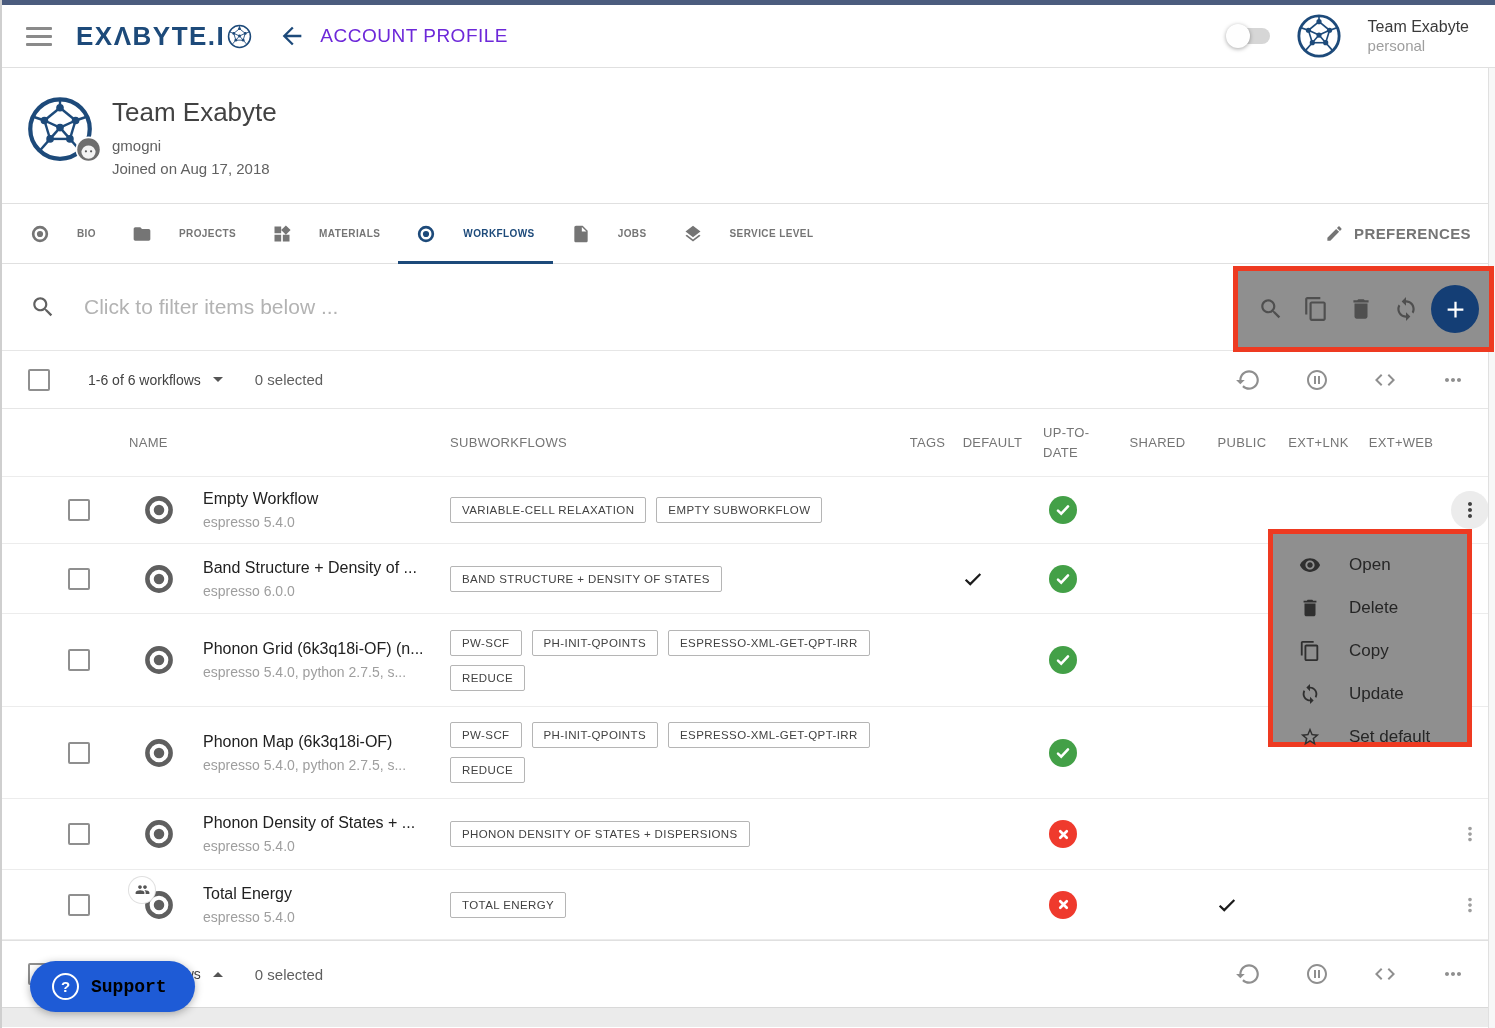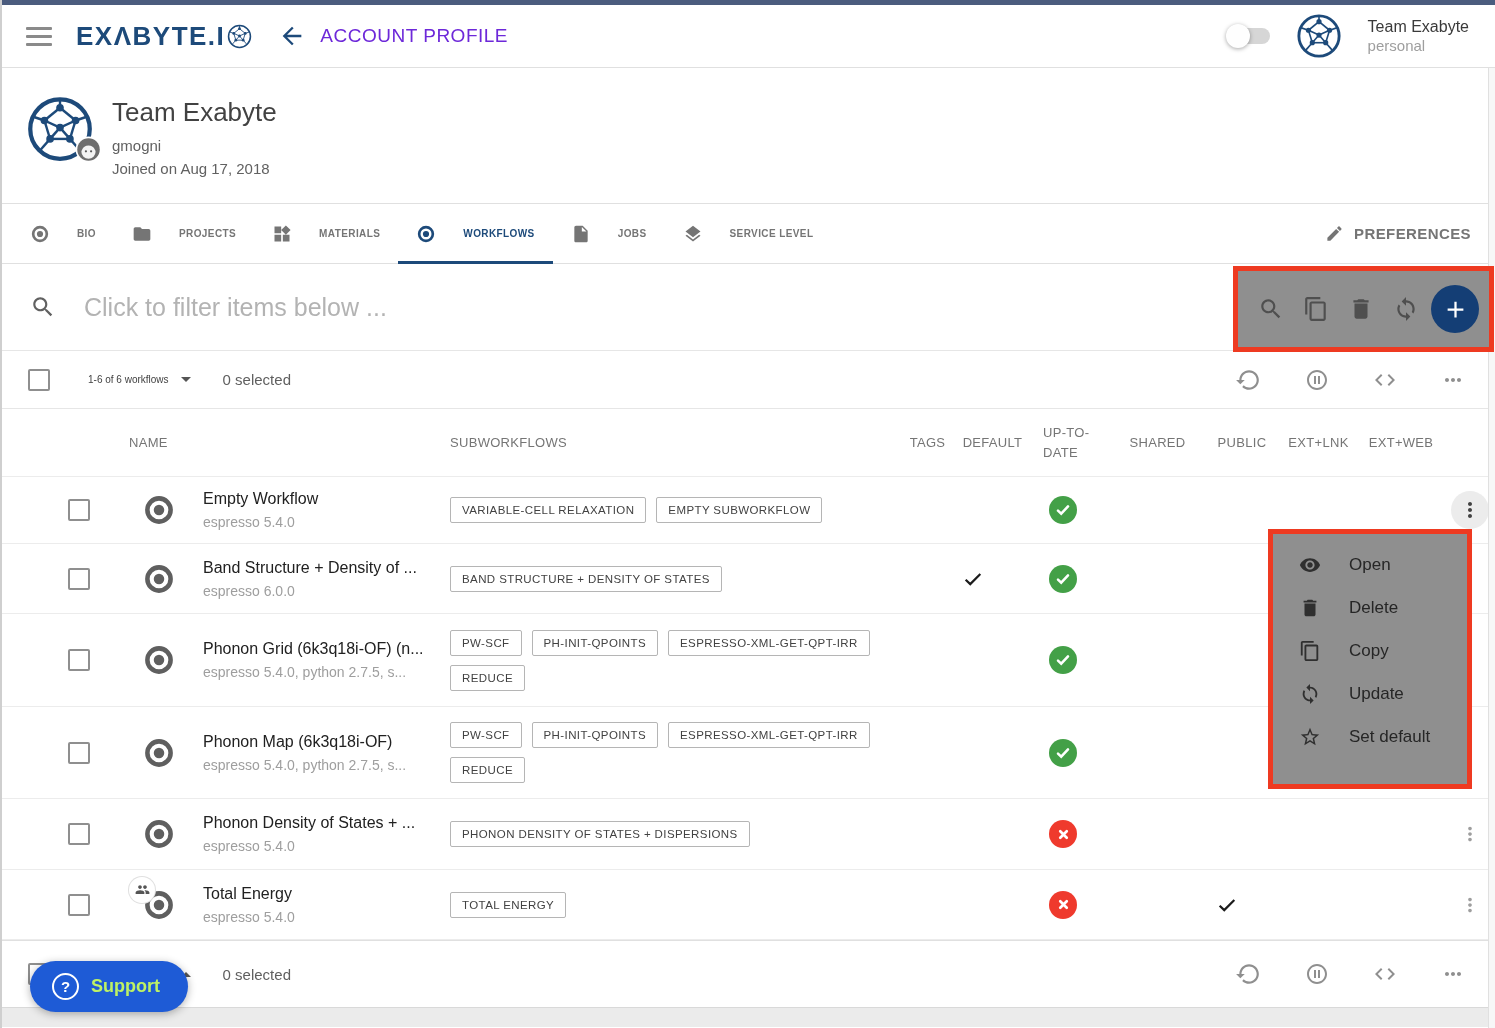--- a/index.html
+++ b/index.html
@@ -34,29 +34,29 @@
   
   .tabsbar{height:60px;border-bottom:1px solid #e0e0e0;display:flex;align-items:stretch;padding:0 24px 0 12px;box-sizing:border-box;}
   .tabs{display:flex;}
   .tab{display:flex;align-items:center;gap:27px;padding:0 18px;font-size:10px;font-weight:bold;color:#757575;
        letter-spacing:.4px;position:relative;cursor:pointer;justify-content:space-between;}
   .tab.active{color:#1d4a7a;}
   .tab.active::after{content:"";position:absolute;left:0;right:0;bottom:-1px;height:3px;background:#1d4a7a;}
   .prefs{margin-left:auto;display:flex;align-items:center;gap:10px;font-size:15px;font-weight:bold;color:#757575;letter-spacing:.4px;cursor:pointer;}
   
   .filterbar{height:87px;border-bottom:1px solid #e6e6e6;display:flex;align-items:center;padding-left:30px;box-sizing:border-box;}
-  .filterbar input{border:none;outline:none;font-family:"Liberation Sans",sans-serif;font-size:25px;color:#444;
+  .filterbar input{border:none;outline:none;font-family:"Liberation Sans",sans-serif;font-size:21px;color:#444;
                    margin-left:26px;width:640px;background:transparent;}
   .filterbar input::placeholder{color:#b3b3b3;}
   
   .selbar{height:58px;border-bottom:1px solid #e6e6e6;display:flex;align-items:center;box-sizing:border-box;}
   .selbar.bottom{height:67px;border-top:1px solid #e0e0e0;border-bottom:none;}
   .cb{width:18px;height:18px;border:2px solid #8f8f8f;border-radius:2px;background:#fff;display:inline-block;cursor:pointer;}
   .selbar .cb{margin-left:28px;}
-  .sel-range{margin-left:38px;font-size:10px;color:#424242;}
+  .sel-range{margin-left:38px;font-size:14px;color:#424242;}
   .caret{width:0;height:0;border:5px solid transparent;border-top-color:#555;margin-left:12px;margin-top:5px;display:inline-block;cursor:pointer;}
   .caret.up{border-top-color:transparent;border-bottom-color:#555;margin-top:-5px;}
   .sel-count{margin-left:32px;font-size:15px;color:#5f5f5f;}
   .bar-icons{margin-left:auto;display:flex;align-items:center;gap:44px;margin-right:30px;}
   .bar-icons .bi{display:flex;cursor:pointer;}
   
   .grid{display:grid;grid-template-columns:75px 88px 247px 450px 55px 75px 80px 95px 74px 79px 86px 1fr;align-items:center;padding-left:40px;}
   .thead{height:68px;border-bottom:1px solid #ececec;box-sizing:border-box;font-size:13px;color:#757575;letter-spacing:.3px;}
   .hc{text-align:center;}
   .hc-name{grid-column:2/4;text-align:left;padding-left:14px;}
@@ -84,31 +84,31 @@
   .c-act{justify-content:center;}
   .kebab{display:flex;align-items:center;justify-content:center;cursor:pointer;}
   .kebab.kb-active{width:38px;height:38px;border-radius:50%;background:#ececec;}
   
   .footstrip{height:20px;background:#ebebeb;border-top:1px solid #d9d9d9;box-sizing:border-box;}
   .support{position:absolute;left:30px;top:961px;height:51px;border-radius:26px;background:#1e5bd6;border:none;
            display:flex;align-items:center;padding:0 28px 0 22px;gap:12px;cursor:pointer;z-index:70;
            box-shadow:0 2px 8px rgba(0,0,0,.3);}
   .support .q{width:23px;height:23px;border-radius:50%;border:2.5px solid #fff;color:#fff;font-size:15px;font-weight:bold;
               display:flex;align-items:center;justify-content:center;}
-  .support .lbl{color:#bef264;font-size:18px;font-weight:bold;font-family:Liberation Sans, sans-serif;}
+  .support .lbl{color:#000000;font-size:18px;font-weight:bold;font-family:Liberation Mono, monospace;}
   
   .scrollstrip{position:absolute;left:1488px;top:68px;width:7px;height:960px;background:#f7f7f7;border-left:1px solid #e0e0e0;z-index:5;}
   
   .annot{position:absolute;background:#8f8f8f;border:5px solid #ee3a21;box-sizing:border-box;z-index:40;}
   .toolbar-annot{left:1233px;top:266px;width:261px;height:86px;display:flex;align-items:center;padding:0 0 0 10px;}
   .tbicons{display:flex;align-items:center;}
   .tbi{width:45px;display:flex;justify-content:center;cursor:pointer;}
   .plusbtn{width:48px;height:48px;border-radius:50%;background:#143e75;display:flex;align-items:center;justify-content:center;
            margin-left:3px;cursor:pointer;}
-  .menu-annot{left:1268px;top:529px;width:204px;height:260px;padding-top:9px;}
+  .menu-annot{left:1268px;top:529px;width:204px;height:218px;padding-top:9px;}
   .menu-item{height:43px;display:flex;align-items:center;padding-left:26px;cursor:pointer;}
   .menu-item .mi-icon{width:26px;display:flex;}
   .menu-item .mi-label{margin-left:24px;font-size:17px;color:#262626;}
 </style>
 </head>
 <body>
 
 <div class="leftedge"></div>
 <div class="topstrip"></div>
 

